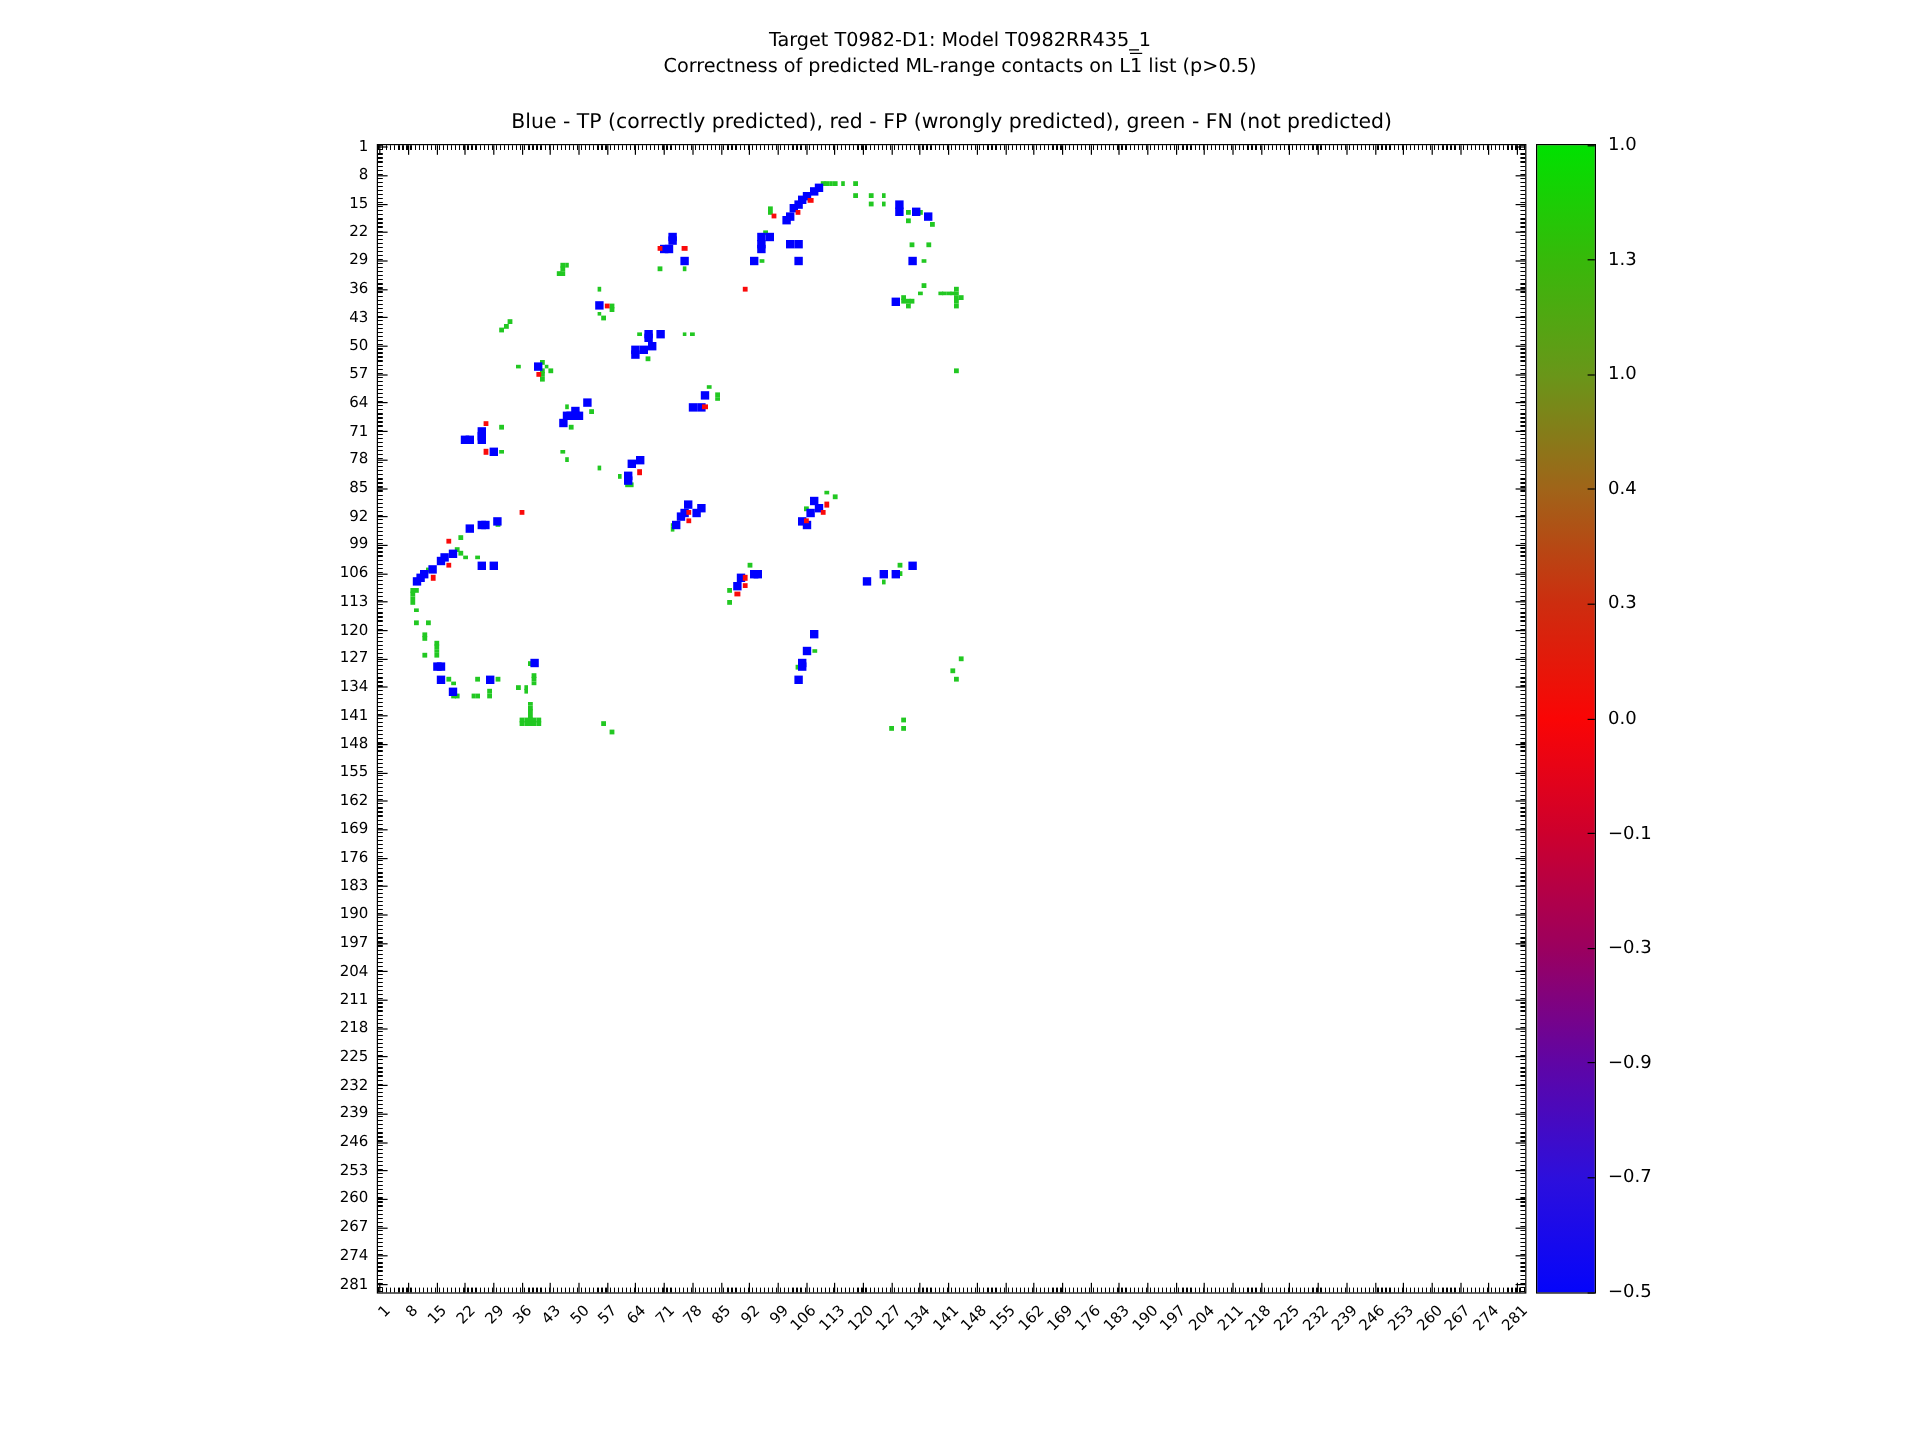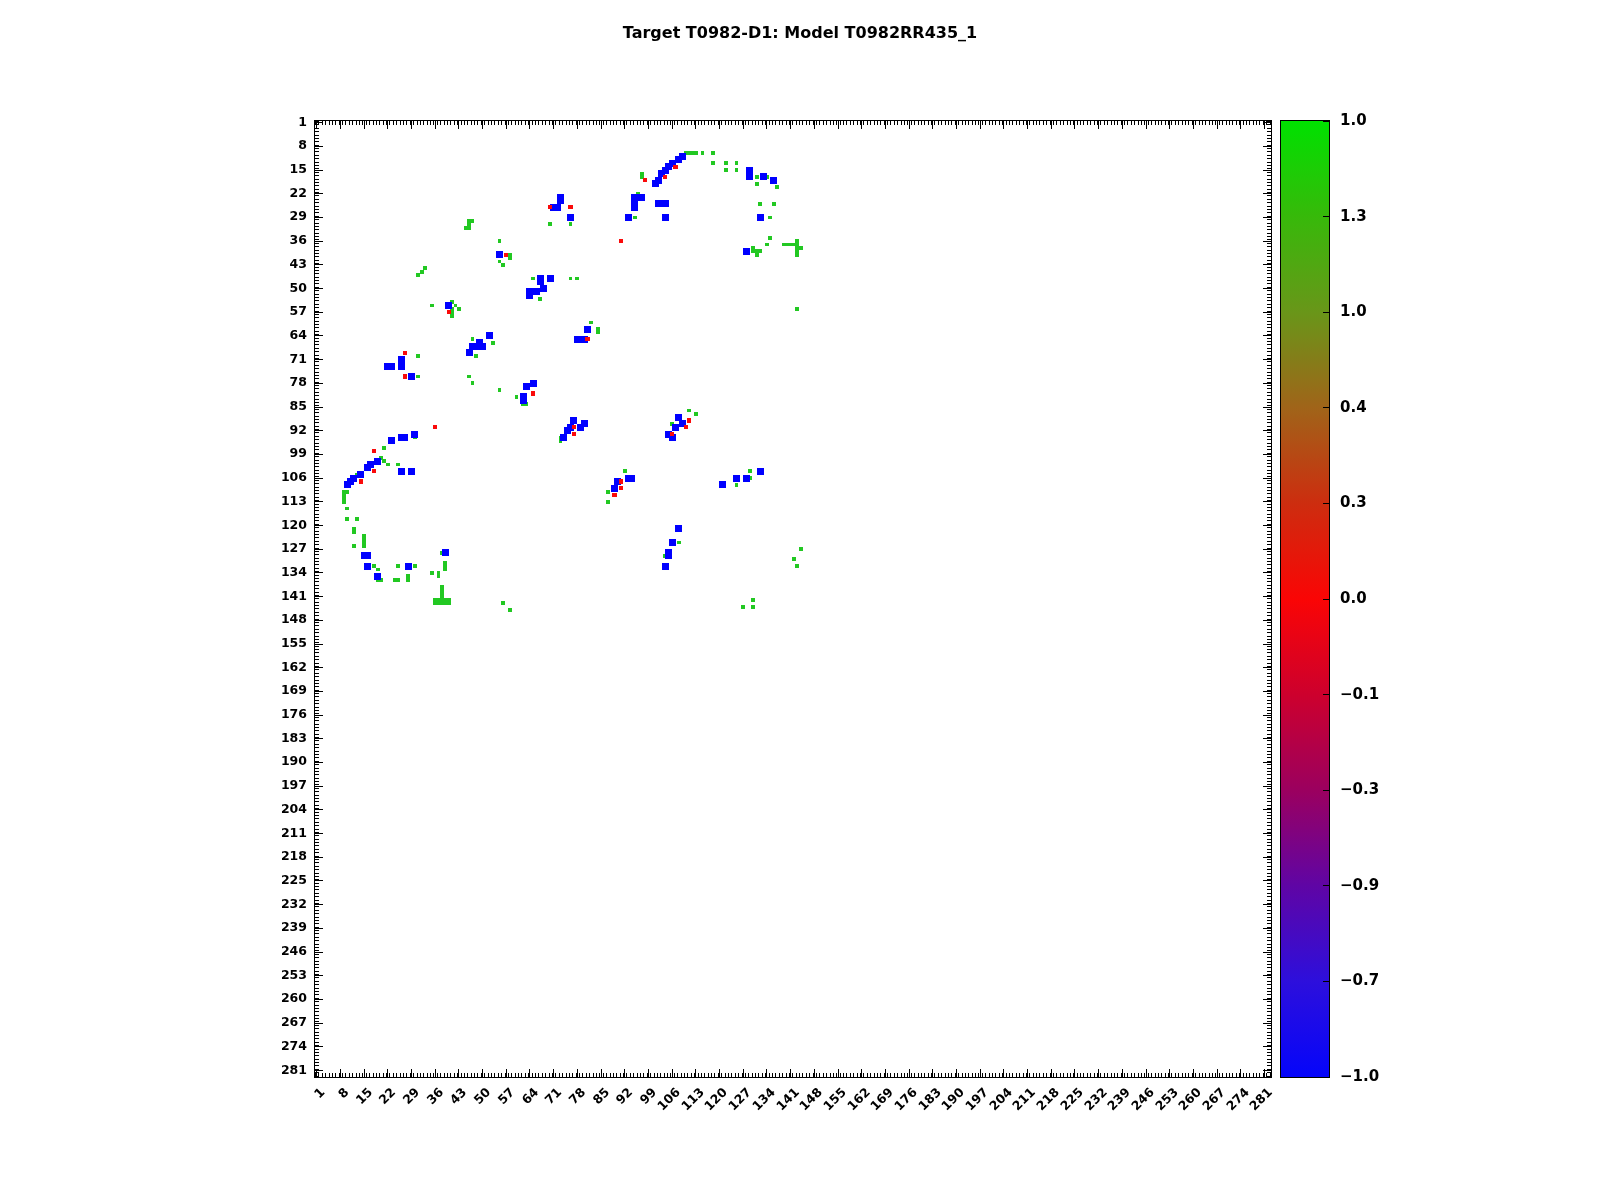--- a/index.html
+++ b/index.html
@@ -1,17 +1,17 @@
 <!DOCTYPE html>
 <html><head>
 <meta charset="utf-8">
 <style>
   html,body{margin:0;padding:0;background:#fff;}
   #fig{position:relative;width:1600px;height:1200px;background:#ffffff;overflow:hidden;
-       font-family:"DejaVu Sans","Liberation Sans",sans-serif;color:#000;font-weight:bold;}
+       font-family:"DejaVu Sans","Liberation Sans",sans-serif;color:#000;}
   .suptitle{position:absolute;left:0;width:1600px;text-align:center;font-size:16px;line-height:21px;}
   #sup1{top:22px;}
   #sup2{top:44px;}
   .ovl{text-decoration:overline;}
   #axtitle{position:absolute;left:314px;width:958px;top:92px;text-align:center;font-size:17px;}
   #plot{position:absolute;left:314px;top:120px;width:958px;height:958px;border:1px solid #000;box-sizing:border-box;}
   .mticks{position:absolute;pointer-events:none;}
   .mticks.top{left:0;top:0;width:100%;height:4px;
     background:repeating-linear-gradient(to right,#000 0 1px,transparent 1px 3.3852px);}
   .mticks.bottom{left:0;bottom:0;width:100%;height:4px;
@@ -27,21 +27,23 @@
         transform:rotate(-45deg);line-height:13px;}
   #cbar{position:absolute;left:1280px;top:120px;width:50px;height:958px;border:1px solid #000;box-sizing:border-box;}
   .cblab{position:absolute;left:1340px;font-size:15px;line-height:18px;}
   .cbtick{position:absolute;background:#000;width:6px;height:1px;}
 </style>
 </head>
 <body>
 
 <div id="fig">
   <div class="suptitle" id="sup1">Target T0982-D1: Model T0982RR435_1</div>
+  <div class="suptitle" id="sup2"><span>Correctness of predicted ML-range contacts on L</span><span class="ovl">1</span><span> list (p&gt;0.5)</span></div>
 
+  <div id="axtitle">Blue - TP (correctly predicted), red - FP (wrongly predicted), green - FN (not predicted)</div>
 
   <div id="plot">
     <div class="mticks top"></div>
     <div class="mticks bottom"></div>
     <div class="mticks left"></div>
     <div class="mticks right"></div>
     <div id="points">
         <div class="pt" style="left: 368.775px; top: 30.259px; width: 3.8px; height: 3.8px; background: rgb(34, 200, 34); z-index: 1;"></div>
         <div class="pt" style="left: 372.16px; top: 30.259px; width: 3.8px; height: 3.8px; background: rgb(34, 200, 34); z-index: 1;"></div>
         <div class="pt" style="left: 375.545px; top: 30.259px; width: 3.8px; height: 3.8px; background: rgb(34, 200, 34); z-index: 1;"></div>
@@ -594,15 +596,15 @@
       <div class="cblab" style="top: 111px;">1.0</div>
       <div class="cblab" style="top: 206.6px;">1.3</div>
       <div class="cblab" style="top: 302.2px;">1.0</div>
       <div class="cblab" style="top: 397.8px;">0.4</div>
       <div class="cblab" style="top: 493.4px;">0.3</div>
       <div class="cblab" style="top: 589px;">0.0</div>
       <div class="cblab" style="top: 684.6px;">−0.1</div>
       <div class="cblab" style="top: 780.2px;">−0.3</div>
       <div class="cblab" style="top: 875.8px;">−0.9</div>
       <div class="cblab" style="top: 971.4px;">−0.7</div>
-      <div class="cblab" style="top: 1067px;">−1.0</div>
+      <div class="cblab" style="top: 1067px;">−0.5</div>
     </div>
 </div>
 
 </body></html>

